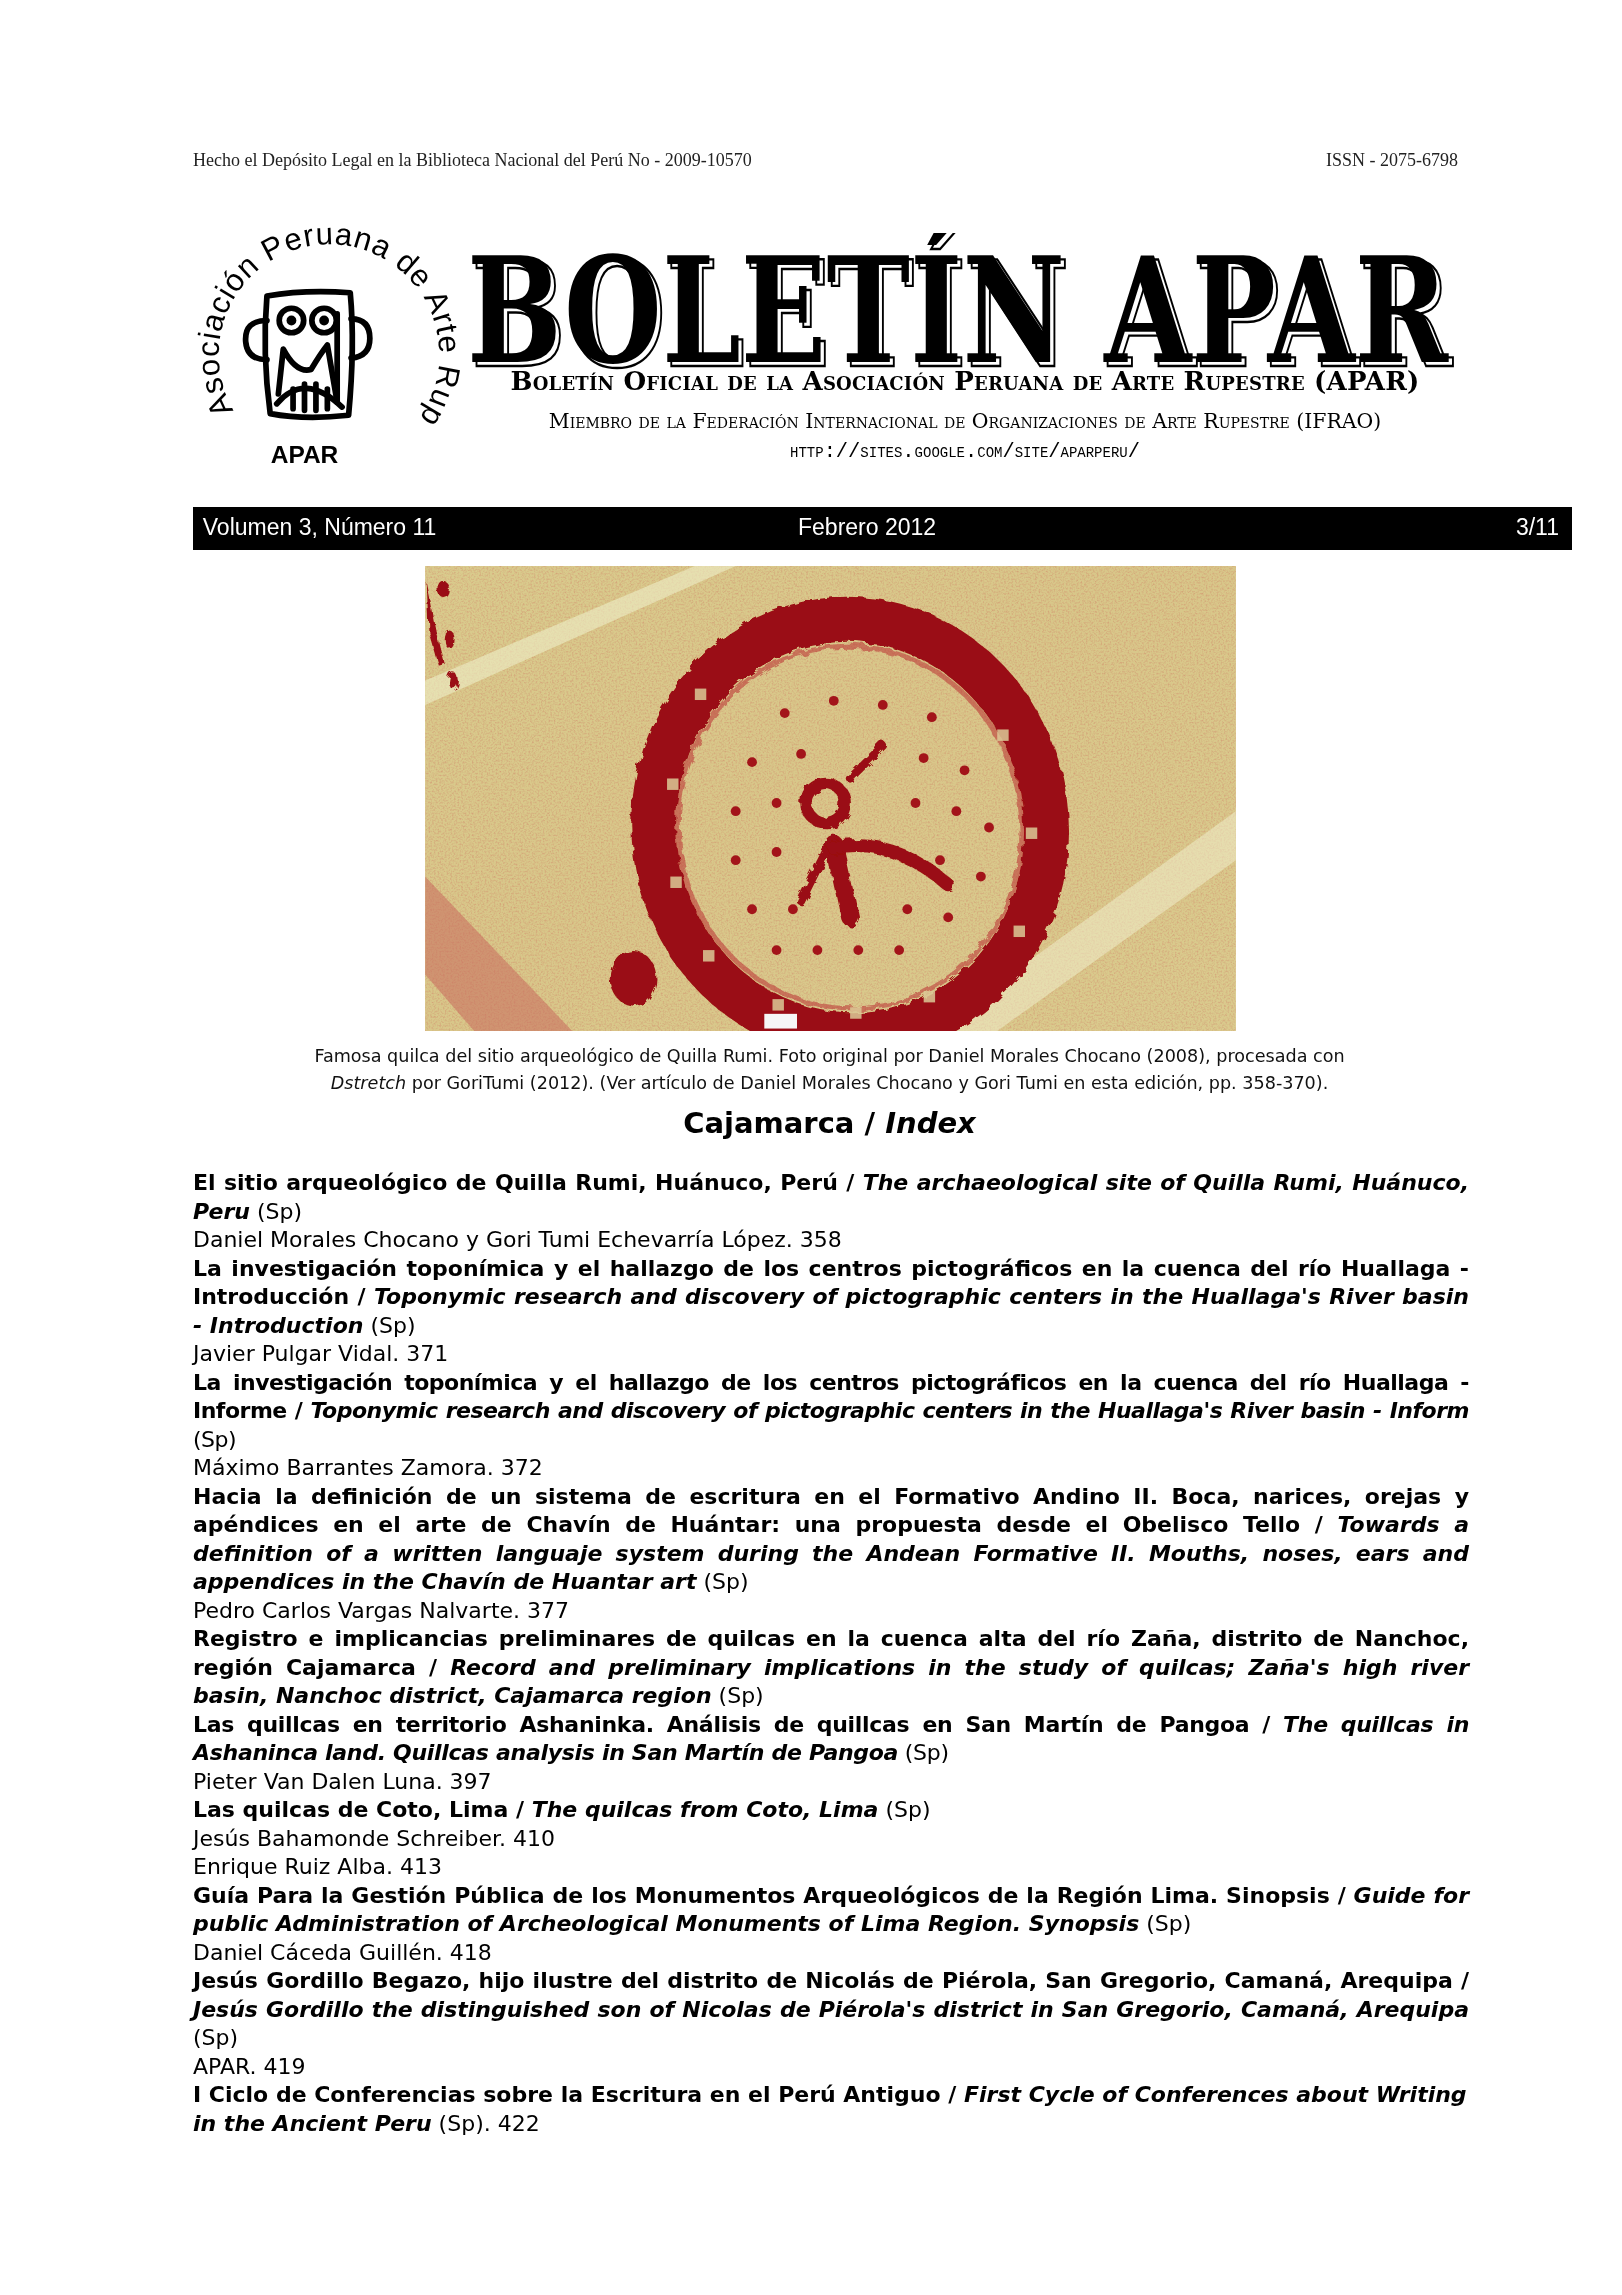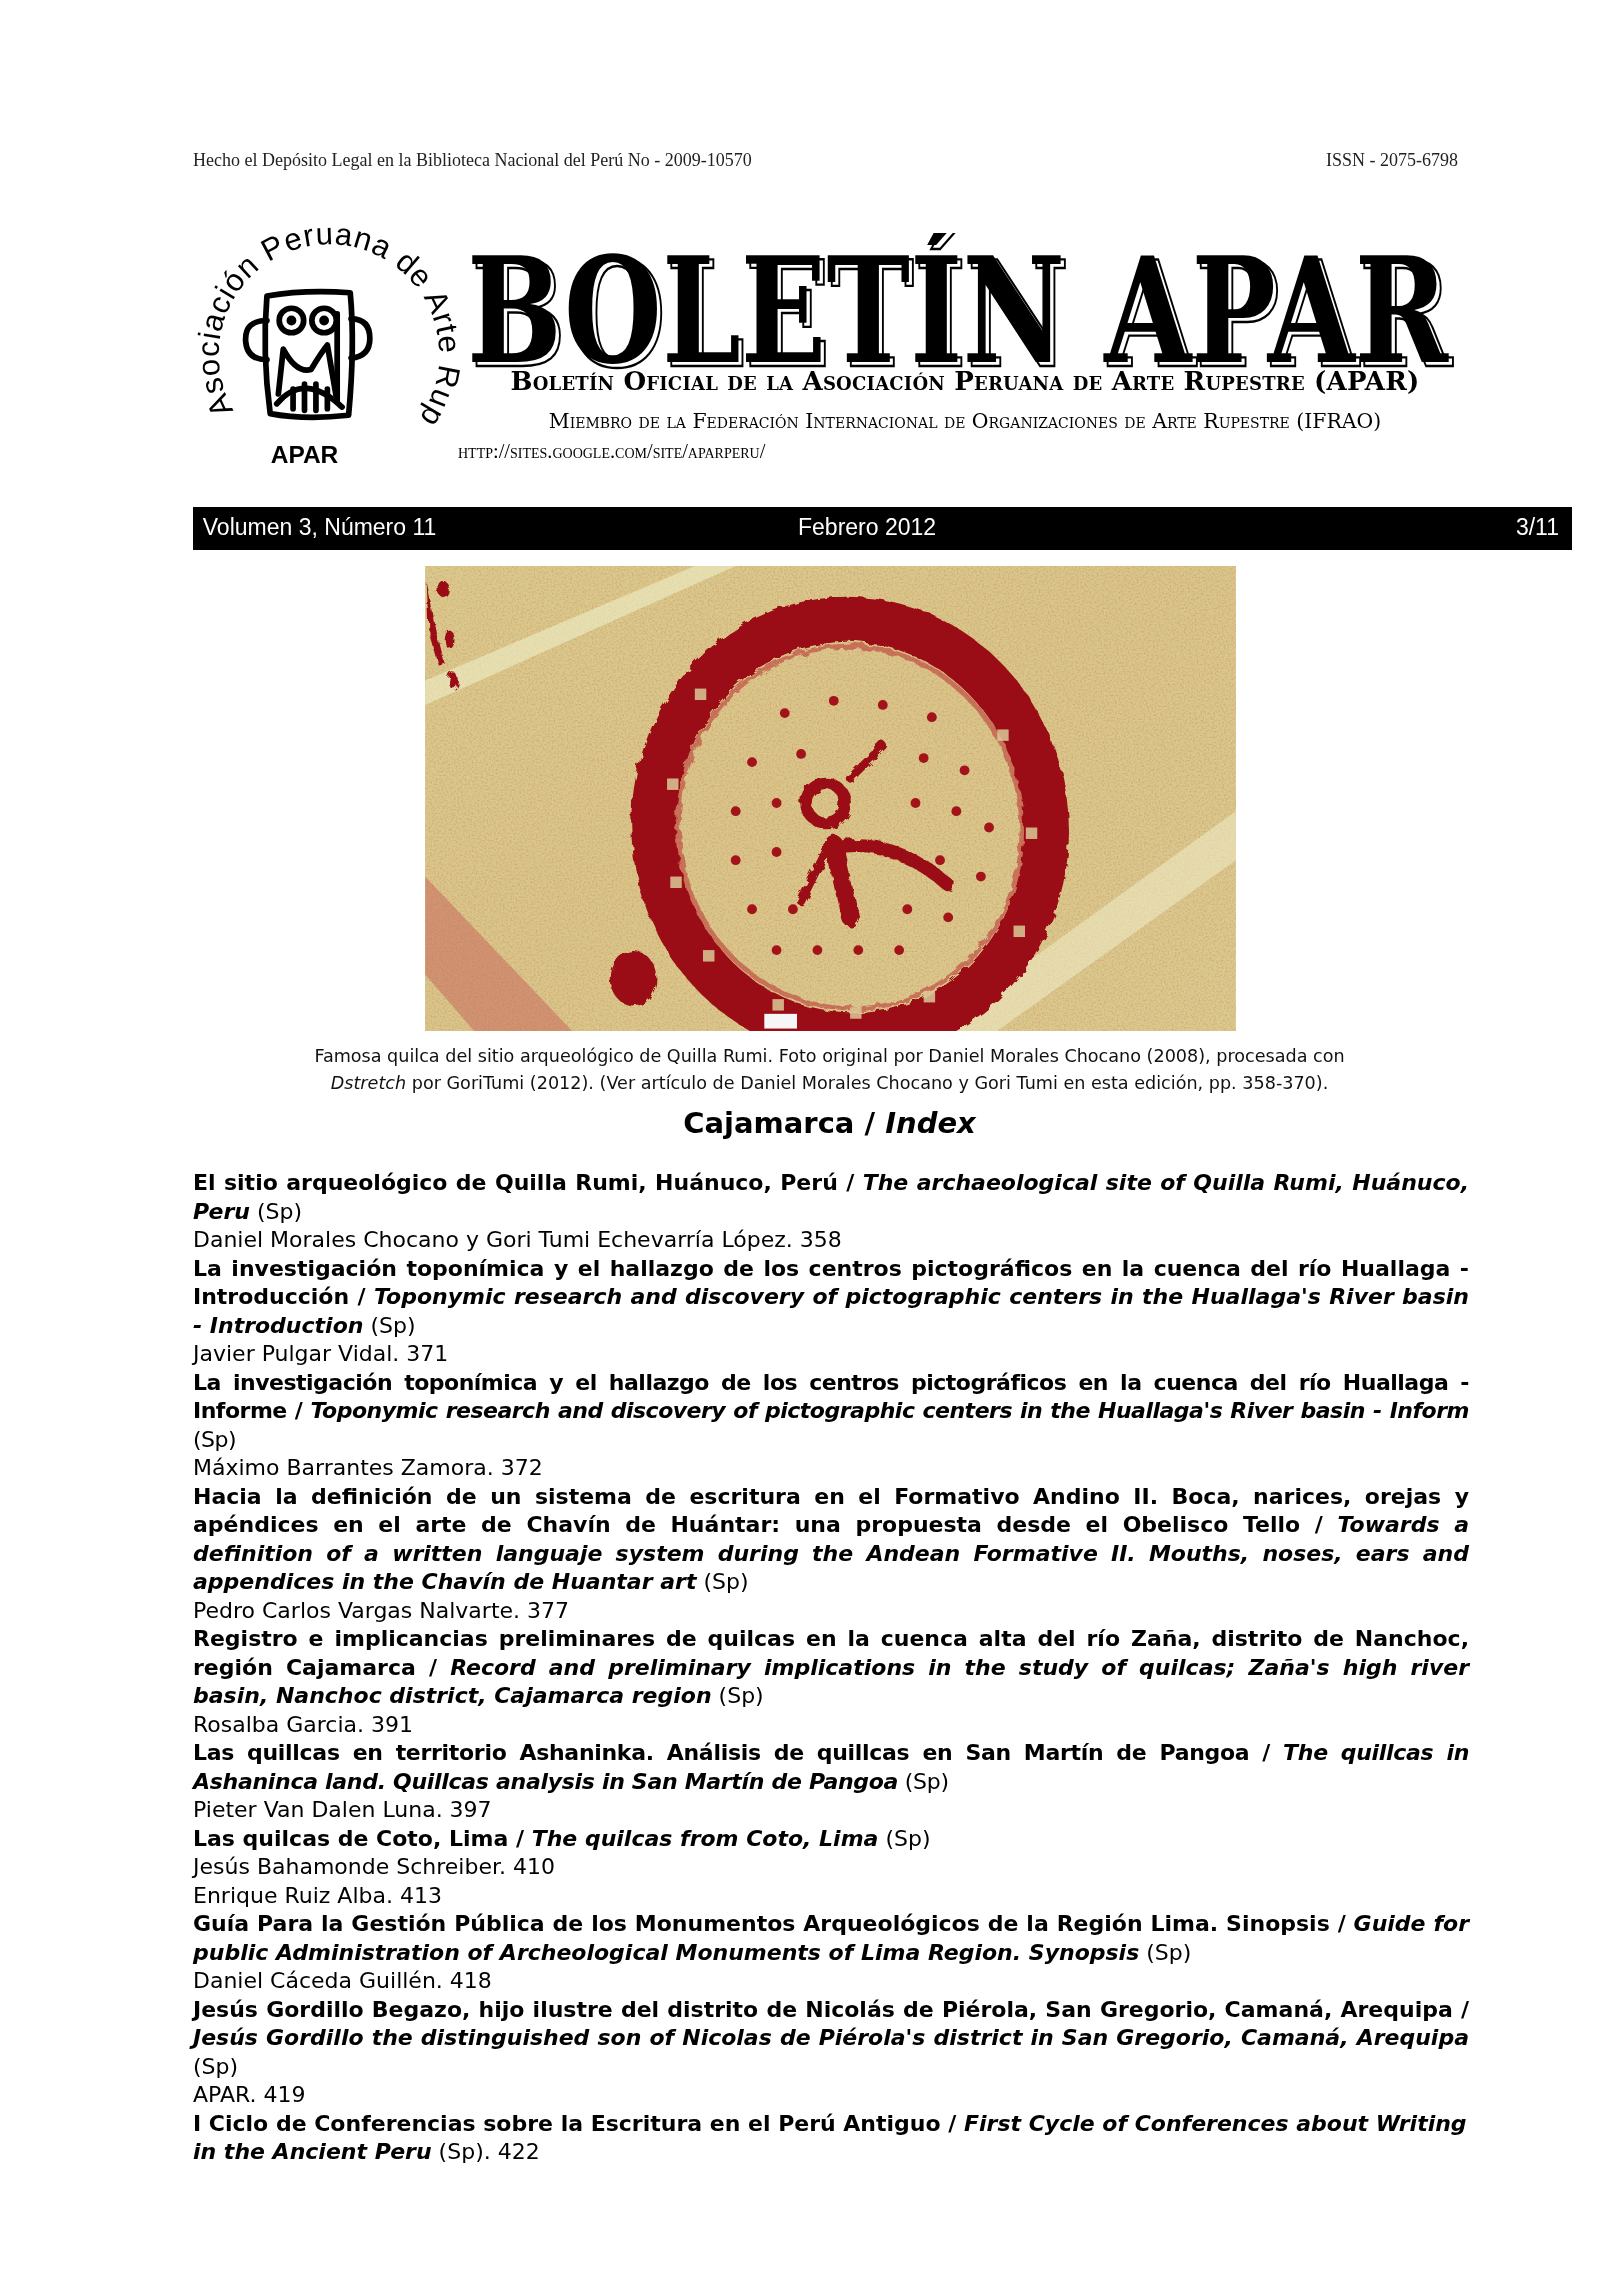--- a/index.html
+++ b/index.html
@@ -12,21 +12,21 @@
   .legal-right { right: 164px; font-family: Liberation Serif, serif; }
 
   
   .logo { left: 182px; top: 214px; width: 294px; height: 262px; }
 
   
   .mast-title { left: 462px; top: 233px; width: 1006px; height: 139px; }
   .mast-title svg text { font-family: "DejaVu Serif", serif; font-weight: bold; }
   .mast-sub { left: 458px; top: 366px; width: 1014px; text-align: center; font-family: "DejaVu Serif", serif; font-weight: bold; font-size: 26px; letter-spacing: 0.2px; white-space: nowrap; }
   .mast-member { left: 458px; top: 409px; width: 1014px; text-align: center; font-family: "DejaVu Serif", serif; font-size: 20.4px; white-space: nowrap; }
-  .mast-url { left: 458px; top: 440px; width: 1014px; text-align: left; font-family: Liberation Serif, serif; font-size: 20.4px; white-space: nowrap; }
+  .mast-url { left: 458px; top: 440px; width: 1014px; text-align: center; font-family: Liberation Mono, monospace; font-size: 20.4px; white-space: nowrap; }
   .sc { font-variant: small-caps; }
 
   
   .issue-bar { left: 193px; top: 507px; width: 1379px; height: 43px; background: #000; color: #fff; font-family: "Liberation Sans", sans-serif; font-size: 23px; }
   .issue-bar span { position: absolute; top: 7.4px; }
   .bar-left { left: 9.8px; }
   .bar-center { left: 605px; }
   .bar-right { right: 13px; }
 
   
@@ -201,21 +201,20 @@
   <div>
     <div class="entry-title" style="letter-spacing:-0.5px"><span>La investigación toponímica y el hallazgo de los centros pictográficos en la cuenca del río Huallaga - Informe / </span><span class="en">Toponymic research and discovery of pictographic centers in the Huallaga's River basin - Inform</span><span class="lang"> (Sp)</span></div>
     <div class="entry-author">Máximo Barrantes Zamora. 372</div>
   </div>
   <div>
     <div class="entry-title"><span>Hacia la definición de un sistema de escritura en el Formativo Andino II. Boca, narices, orejas y apéndices en el arte de Chavín de Huántar: una propuesta desde el Obelisco Tello / </span><span class="en">Towards a definition of a written languaje system during the Andean Formative II. Mouths, noses, ears and appendices in the Chavín de Huantar art</span><span class="lang"> (Sp)</span></div>
     <div class="entry-author">Pedro Carlos Vargas Nalvarte. 377</div>
   </div>
   <div>
     <div class="entry-title"><span>Registro e implicancias preliminares de quilcas en la cuenca alta del río Zaña, distrito de Nanchoc, región Cajamarca / </span><span class="en">Record and preliminary implications in the study of quilcas; Zaña's high river basin, Nanchoc district, Cajamarca region</span><span class="lang"> (Sp)</span></div>
-    <div class="entry-author">Rosalba Garcia. 391</div>
   </div>
   <div>
     <div class="entry-title" style="letter-spacing:-0.3px"><span>Las quillcas en territorio Ashaninka. Análisis de quillcas en San Martín de Pangoa / </span><span class="en">The quillcas in Ashaninca land. Quillcas analysis in San Martín de Pangoa</span><span class="lang"> (Sp)</span></div>
     <div class="entry-author">Pieter Van Dalen Luna. 397</div>
   </div>
   <div>
     <div class="entry-title" style="text-align:left"><span>Las quilcas de Coto, Lima / </span><span class="en">The quilcas from Coto, Lima</span><span class="lang"> (Sp)</span></div>
     <div class="entry-author">Jesús Bahamonde Schreiber. 410</div>
   </div>
   <div>

